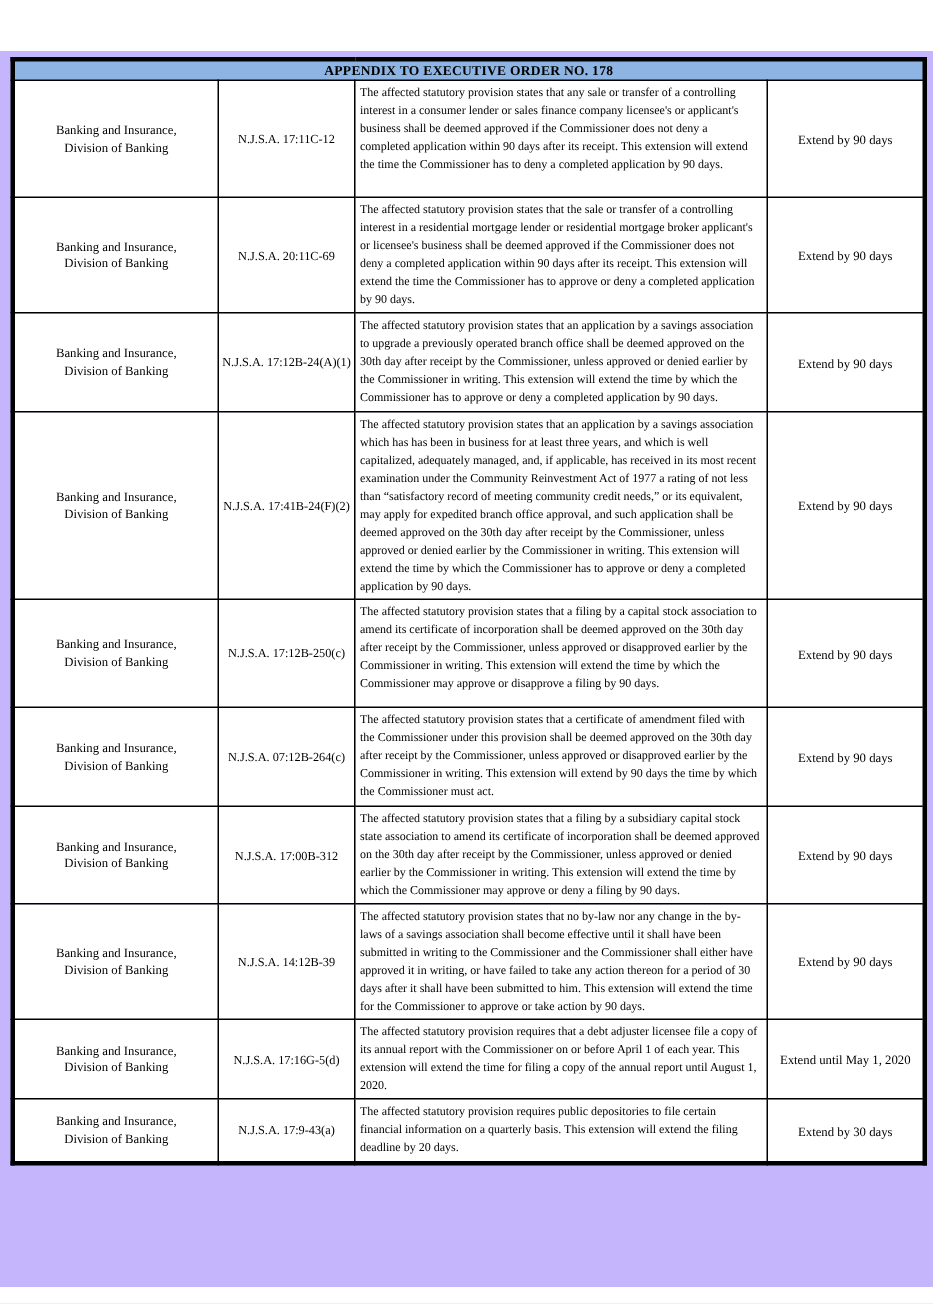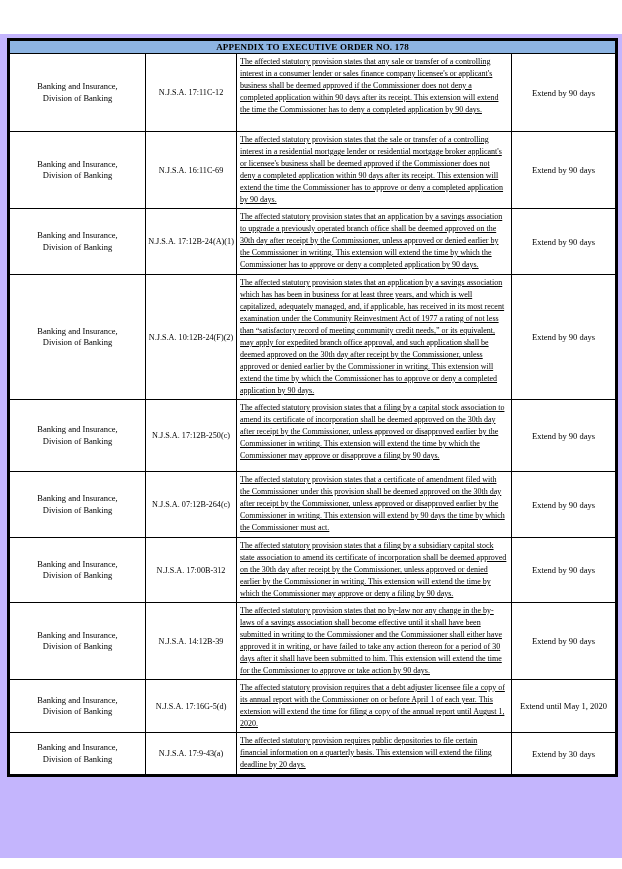--- a/index.html
+++ b/index.html
@@ -57,21 +57,20 @@
     padding: 2px 3px;
     background: #fff;
   }
   td.agency .line { display: block; line-height: 1.35; }
   td.desc {
     text-align: left;
     vertical-align: top;
     font-size: 8px;
     line-height: 12px;
     padding: 2px 4px 2px 3px;
-    text-decoration: underline;
   }
   td.prov { font-size: 8.2px; padding: 16px 1px; }
   td.ext  { font-size: 8.5px; padding: 2px 2px; text-align: center; }
   tr.r0 { height: 78px; }
   tr.r1 { height: 76px; }
   tr.r2 { height: 66px; }
   tr.r3 { height: 120px; }
   tr.r4 { height: 72px; }
   tr.r5 { height: 66px; }
   tr.r6 { height: 65px; }
@@ -113,39 +112,39 @@
         </td>
         <td class="prov">N.J.S.A. 17:11C-12</td>
         <td class="desc">The affected statutory provision states that any sale or transfer of a controlling interest in a consumer lender or sales finance company licensee's or applicant's business shall be deemed approved if the Commissioner does not deny a completed application within 90 days after its receipt. This extension will extend the time the Commissioner has to deny a completed application by 90 days.</td>
         <td class="ext">Extend by 90 days</td>
       </tr>
       <tr class="r1">
         <td class="agency">
           <span class="line">Banking and Insurance,</span>
           <span class="line">Division of Banking</span>
         </td>
-        <td class="prov">N.J.S.A. 16:11C-69</td>
+        <td class="prov">N.J.S.A. 20:11C-69</td>
         <td class="desc">The affected statutory provision states that the sale or transfer of a controlling interest in a residential mortgage lender or residential mortgage broker applicant's or licensee's business shall be deemed approved if the Commissioner does not deny a completed application within 90 days after its receipt. This extension will extend the time the Commissioner has to approve or deny a completed application by 90 days.</td>
         <td class="ext">Extend by 90 days</td>
       </tr>
       <tr class="r2">
         <td class="agency">
           <span class="line">Banking and Insurance,</span>
           <span class="line">Division of Banking</span>
         </td>
         <td class="prov">N.J.S.A. 17:12B-24(A)(1)</td>
         <td class="desc">The affected statutory provision states that an application by a savings association to upgrade a previously operated branch office shall be deemed approved on the 30th day after receipt by the Commissioner, unless approved or denied earlier by the Commissioner in writing. This extension will extend the time by which the Commissioner has to approve or deny a completed application by 90 days.</td>
         <td class="ext">Extend by 90 days</td>
       </tr>
       <tr class="r3">
         <td class="agency">
           <span class="line">Banking and Insurance,</span>
           <span class="line">Division of Banking</span>
         </td>
-        <td class="prov">N.J.S.A. 10:12B-24(F)(2)</td>
+        <td class="prov">N.J.S.A. 17:41B-24(F)(2)</td>
         <td class="desc">The affected statutory provision states that an application by a savings association which has has been in business for at least three years, and which is well capitalized, adequately managed, and, if applicable, has received in its most recent examination under the Community Reinvestment Act of 1977 a rating of not less than “satisfactory record of meeting community credit needs,” or its equivalent, may apply for expedited branch office approval, and such application shall be deemed approved on the 30th day after receipt by the Commissioner, unless approved or denied earlier by the Commissioner in writing. This extension will extend the time by which the Commissioner has to approve or deny a completed application by 90 days.</td>
         <td class="ext">Extend by 90 days</td>
       </tr>
       <tr class="r4">
         <td class="agency">
           <span class="line">Banking and Insurance,</span>
           <span class="line">Division of Banking</span>
         </td>
         <td class="prov">N.J.S.A. 17:12B-250(c)</td>
         <td class="desc">The affected statutory provision states that a filing by a capital stock association to amend its certificate of incorporation shall be deemed approved on the 30th day after receipt by the Commissioner, unless approved or disapproved earlier by the Commissioner in writing. This extension will extend the time by which the Commissioner may approve or disapprove a filing by 90 days.</td>

